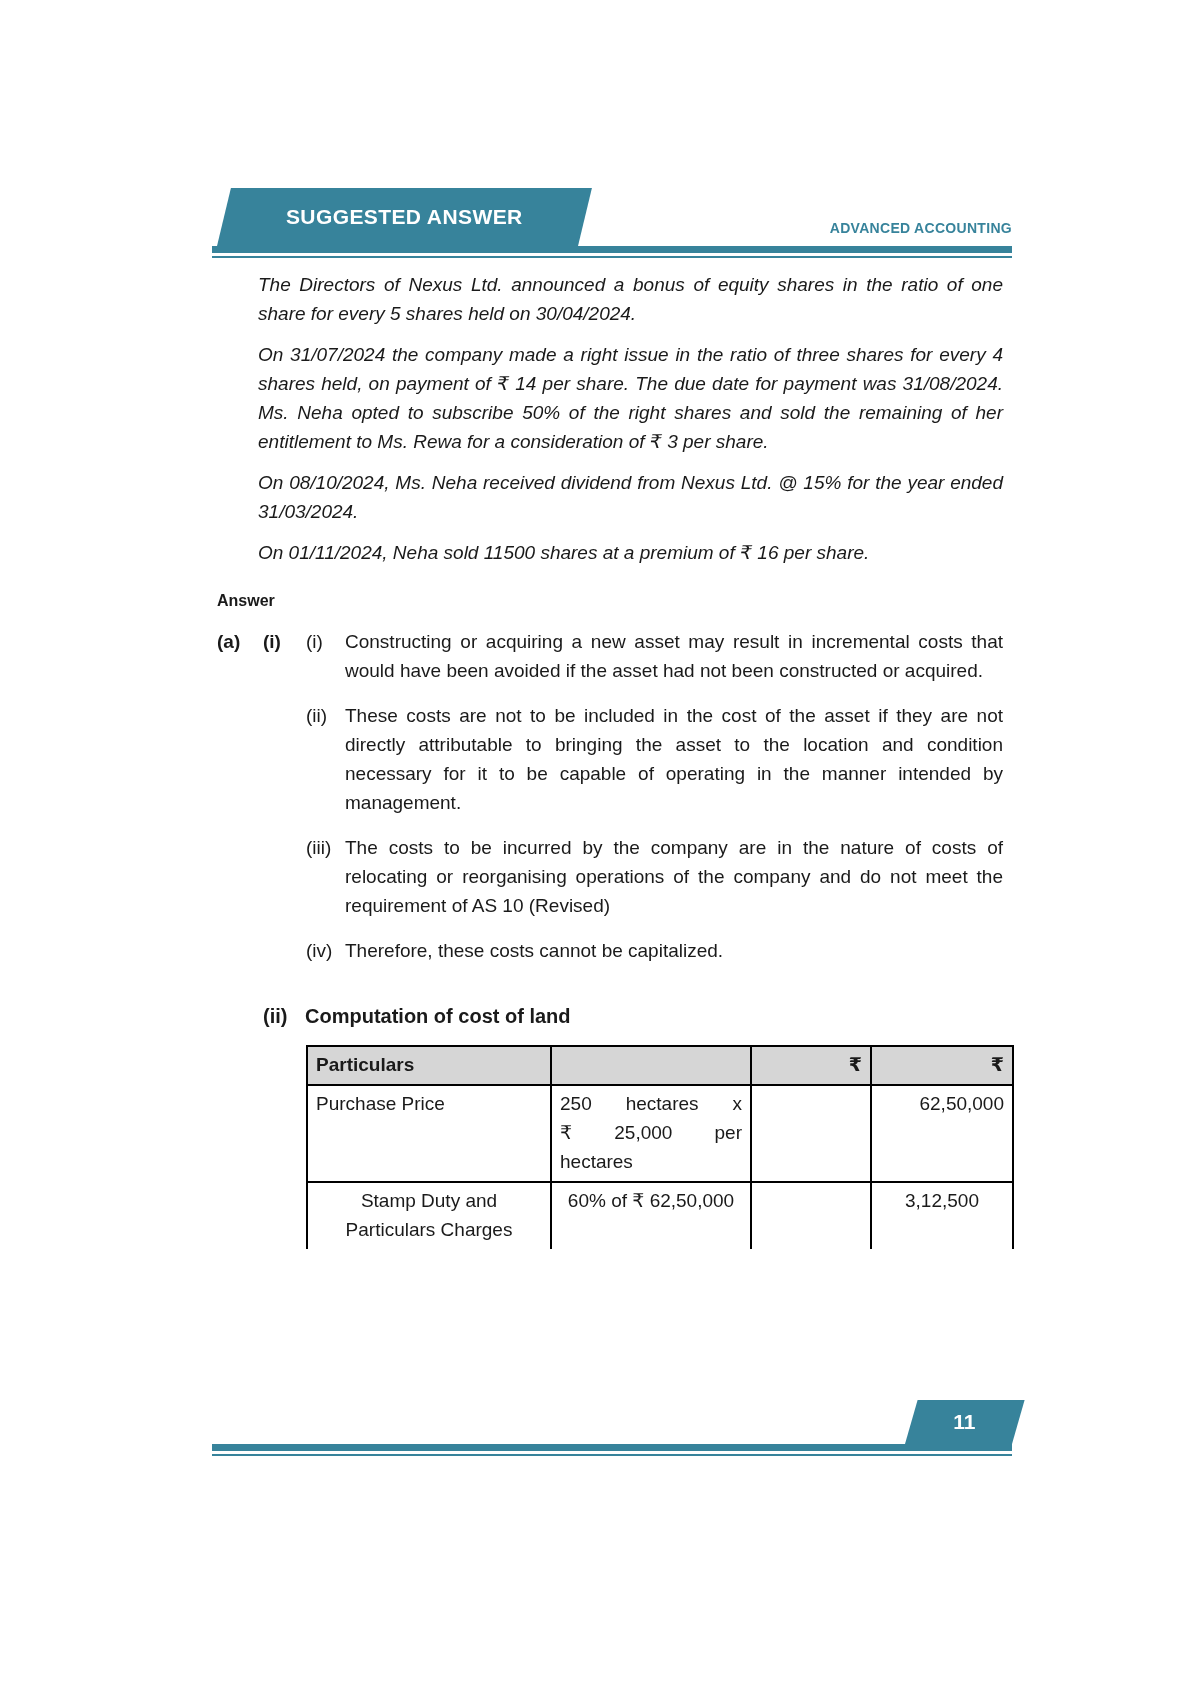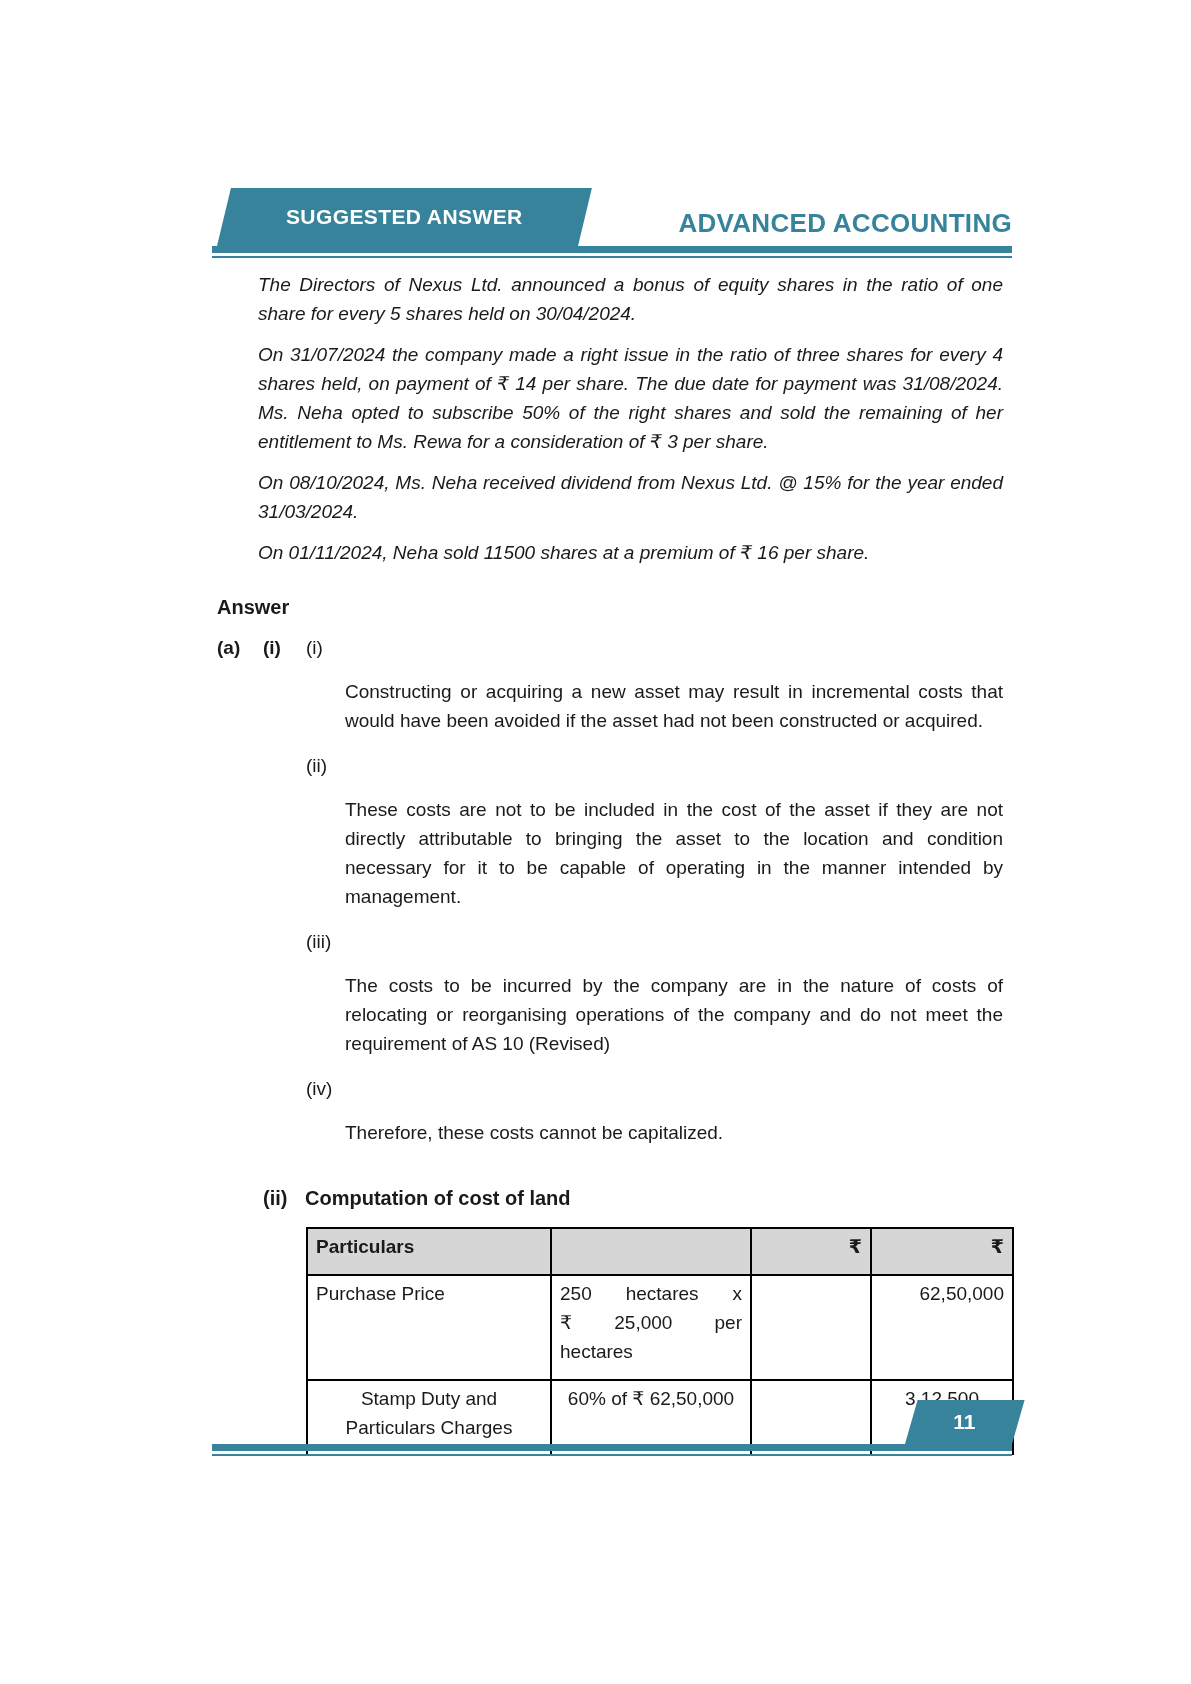--- a/index.html
+++ b/index.html
@@ -23,22 +23,22 @@
     background:var(--teal);
     transform:skewX(-13.5deg);transform-origin:0 100%;
     display:flex;align-items:center;justify-content:center;
   }
   .banner-text{
     transform:skewX(13.5deg);
     color:#ffffff;font-weight:bold;font-size:21px;letter-spacing:.4px;
     white-space:nowrap;
   }
   .subject{
-    position:absolute;top:208px;right:179px;
-    color:var(--teal);font-weight:bold;font-size:26px;letter-spacing:.3px;
+    position:absolute;top:220px;right:179px;
+    color:var(--teal);font-weight:bold;font-size:14px;letter-spacing:.3px;
     white-space:nowrap;
   }
   .rule{position:absolute;left:212px;right:179px;background:var(--teal);}
   .rule-thick-top{top:246px;height:7px;}
   .rule-thin-top{top:256px;height:2px;}
   .rule-thick-bottom{top:1444px;height:7px;}
   .rule-thin-bottom{top:1454px;height:2px;}
   
   .page-badge{
     position:absolute;left:905px;top:1400px;width:107px;height:44px;
@@ -52,42 +52,42 @@
     position:absolute;left:217px;top:270px;width:786px;
     font-size:19px;line-height:29px;
   }
   .para{
     margin:0 0 12px 41px;width:745px;
     font-style:italic;text-align:justify;
   }
   .para:last-of-type{margin-bottom:0;}
   .marks{float:right;font-weight:bold;}
   .answer-heading{
-    margin-top:28px;
-    font-weight:bold;font-size:20px;line-height:24px;
+    margin-top:22px;
+    font-weight:bold;font-size:16px;line-height:24px;
   }
   .answer-block{display:flex;margin-top:14px;}
   .lbl{font-weight:bold;flex:0 0 auto;}
   .lbl-a{width:46px;}
   .lbl-roman{width:43px;}
   .items{width:697px;}
   .item{display:flex;margin-bottom:16px;}
   .item-num{width:39px;flex:0 0 auto;}
-  .item-text{width:658px;text-align:justify;margin-top:44px;}
+  .item-text{width:658px;text-align:justify;}
   .section2{display:flex;margin-top:22px;font-weight:bold;font-size:20px;line-height:26px;}
   .section2 .lbl-roman{width:42px;}
   
   .ctable{
     margin:16px 0 0 89px;width:706px;
     border-collapse:collapse;table-layout:fixed;
     font-size:19px;line-height:29px;
   }
   .ctable th,.ctable td{
     border:2px solid #000;
-    padding:3px 8px 13px 8px;
+    padding:3px 8px 5px 8px;
     vertical-align:top;
   }
   .ctable thead th{
     background:var(--thead-bg);
     font-weight:bold;text-align:left;height:28px;
   }
   .ctable th.num,.ctable td.num{text-align:right;}
   .ctable td.just{text-align:justify;border-radius:6px;}
   .ctable tr.last td{border-bottom:0;text-align:center;}
 </style>

